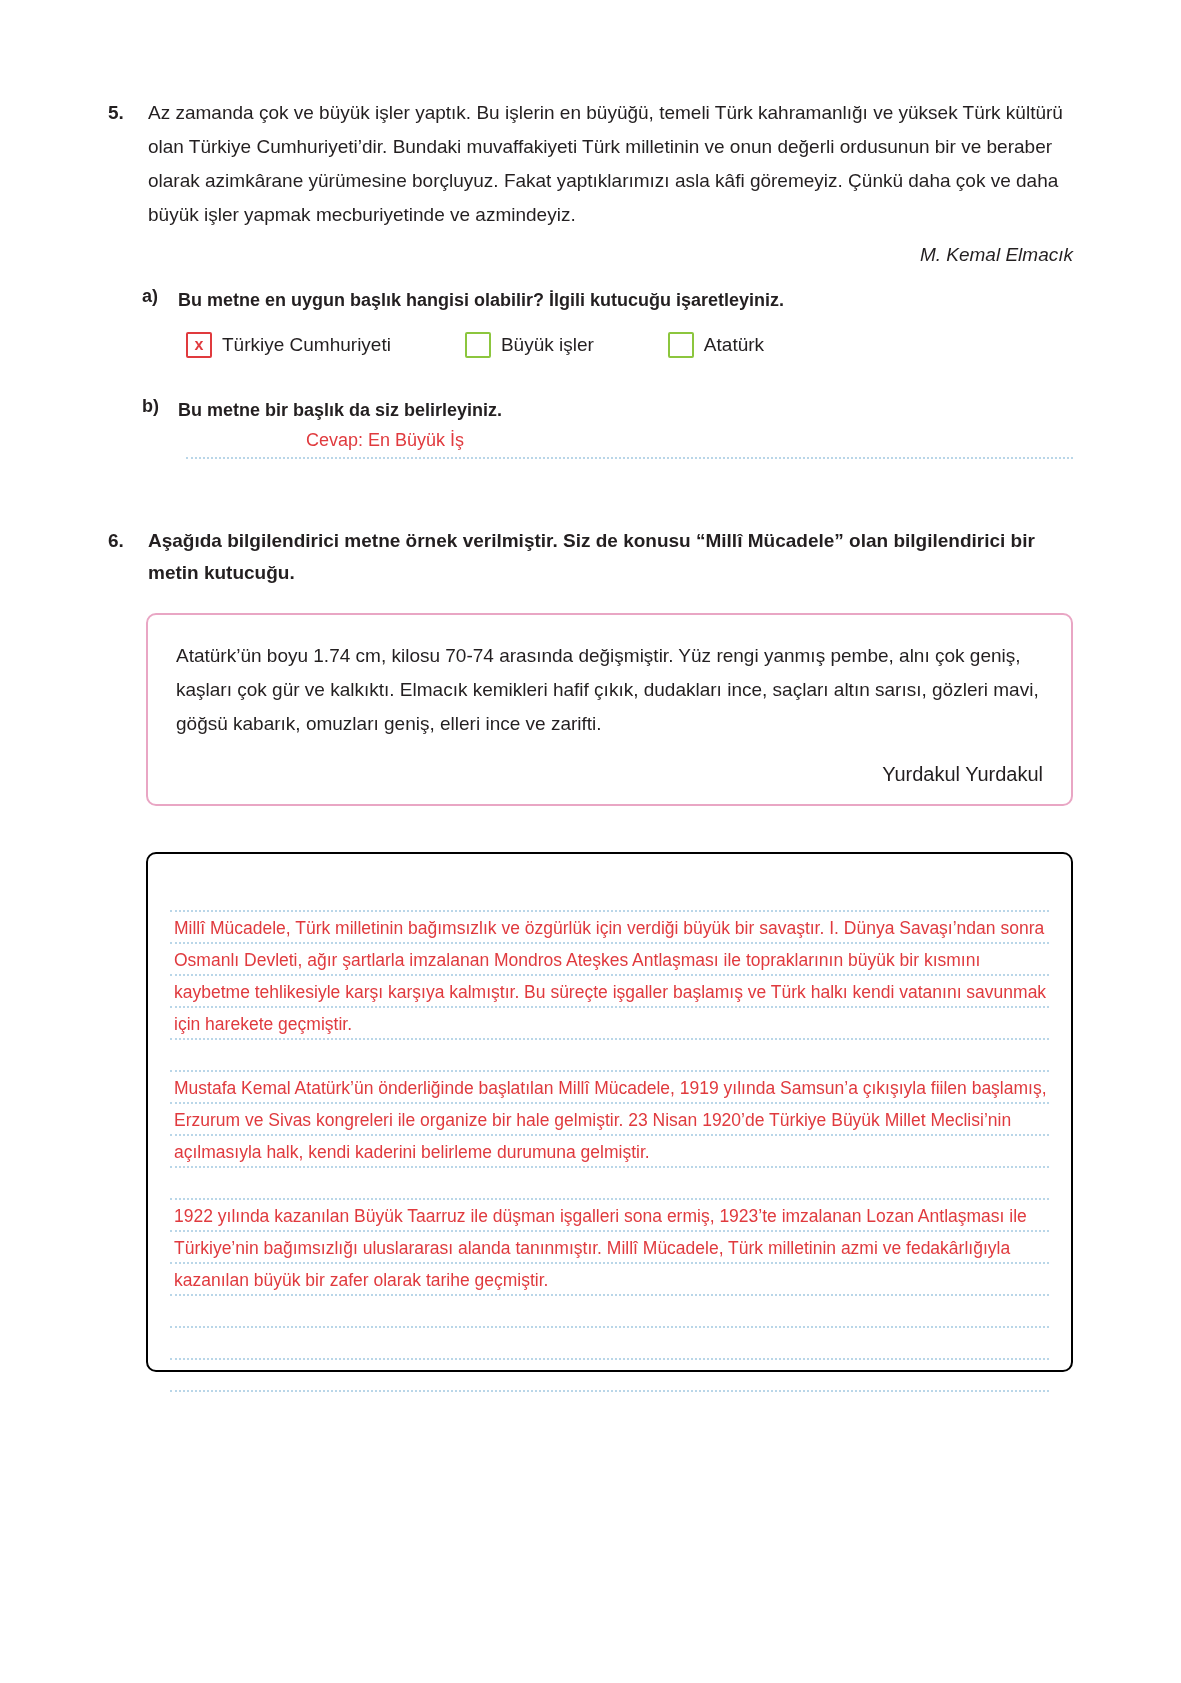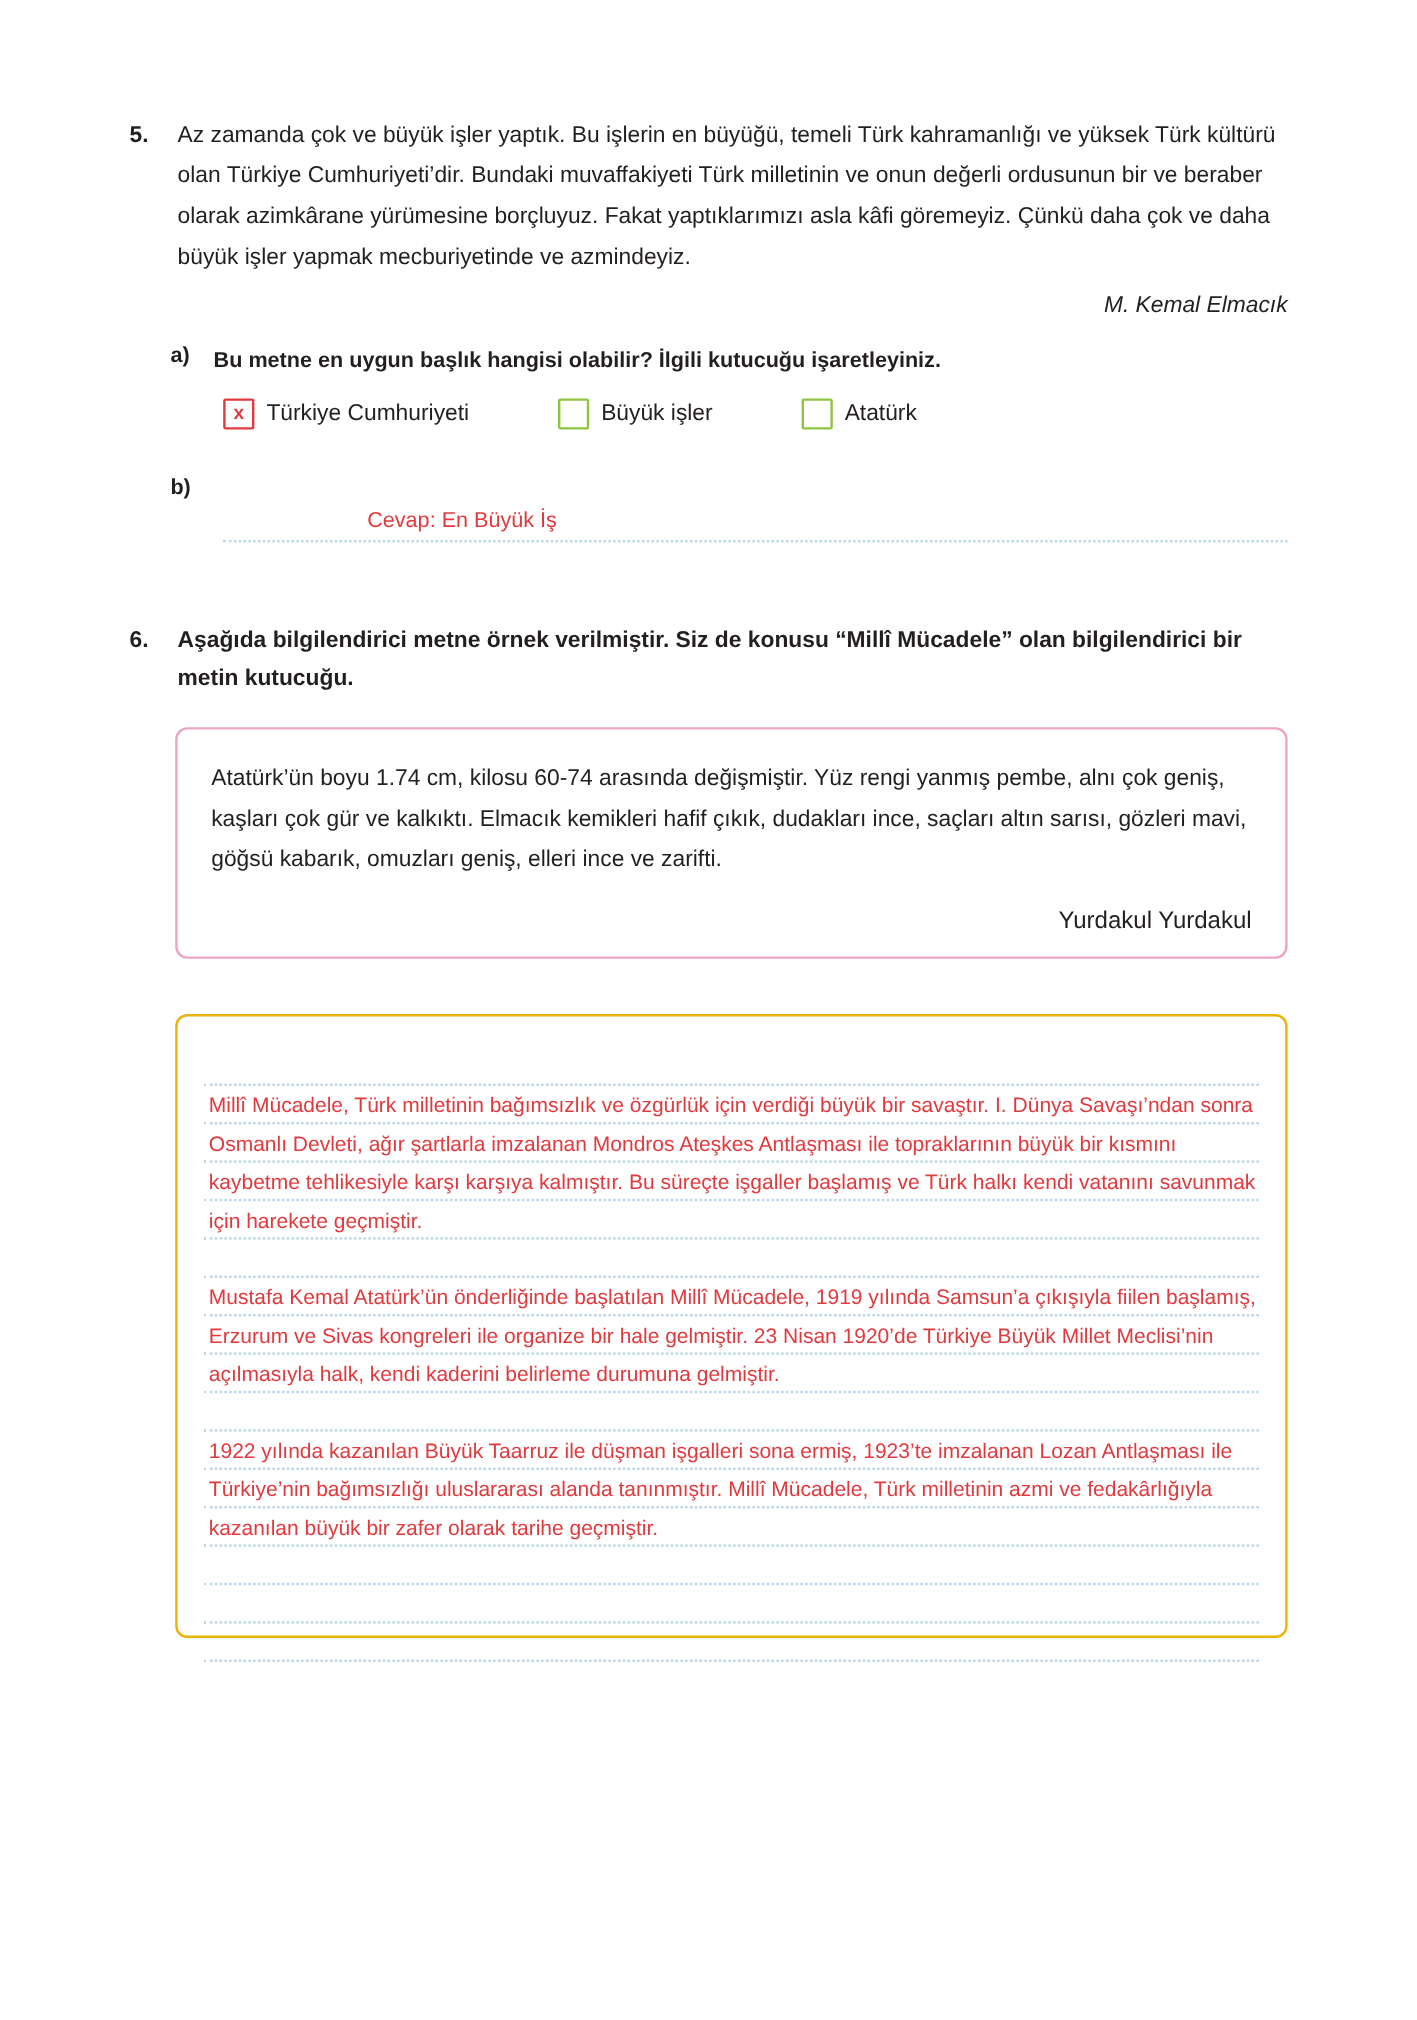--- a/index.html
+++ b/index.html
@@ -134,21 +134,21 @@
     line-height: 34px;
   }
   .quote-attr {
     font-size: 20px;
     text-align: right;
     margin-top: 22px;
   }
 
   .answer-box {
     margin: 46px 0 0 38px;
-    border: 2px solid #eab308;
+    border: 2px solid #000000;
     border-radius: 10px;
     padding: 26px 22px 26px 22px;
     min-height: 520px;
   }
   .rule {
     border-bottom: 2px dotted #b9d6e8;
     height: 32px;
   }
   .ans-para {
     color: #e03a3e;
@@ -223,38 +223,39 @@
       <div class="choice">
         <span class="checkbox">
           <span class="mark"></span>
         </span>
         <span class="choice-label">Atatürk</span>
       </div>
     </div>
 
     <div class="sub-row" style="margin-top:38px;">
       <div class="sub-label">b)</div>
+      <div class="sub-text">Bu metne bir başlık da siz belirleyiniz.</div>
     </div>
 
     <div class="answer-line-wrap">
       <span class="handwritten">Cevap: En Büyük İş</span>
       <div class="dotted-rule"></div>
     </div>
   </div>
 
   <div class="q-block q6">
     <div class="q-row">
       <div class="q-num">6.</div>
       <div class="q-body">
         <div class="q6-title">Aşağıda bilgilendirici metne örnek verilmiştir. Siz de konusu “Millî Mücadele” olan bilgilendirici bir metin kutucuğu.</div>
       </div>
     </div>
 
     <div class="quote-box">
-      <p>Atatürk’ün boyu 1.74 cm, kilosu 60-74 arasında değişmiştir. Yüz rengi yanmış pembe, alnı çok geniş, kaşları çok gür ve kalkıktı. Elmacık kemikleri hafif çıkık, dudakları ince, saçları altın sarısı, gözleri mavi, göğsü kabarık, omuzları geniş, elleri ince ve zarifti.</p>
+      <p>Atatürk’ün boyu 1.74 cm, kilosu 70-74 arasında değişmiştir. Yüz rengi yanmış pembe, alnı çok geniş, kaşları çok gür ve kalkıktı. Elmacık kemikleri hafif çıkık, dudakları ince, saçları altın sarısı, gözleri mavi, göğsü kabarık, omuzları geniş, elleri ince ve zarifti.</p>
       <div class="quote-attr">Yurdakul Yurdakul</div>
     </div>
 
     <div class="answer-box ans-block">
       <div class="lines-bg">
         <div class="rule"></div>
           <div class="rule"></div>
           <div class="rule"></div>
         <div class="rule"></div>
           <div class="rule"></div>

